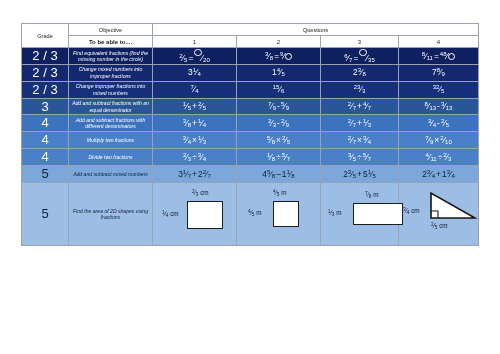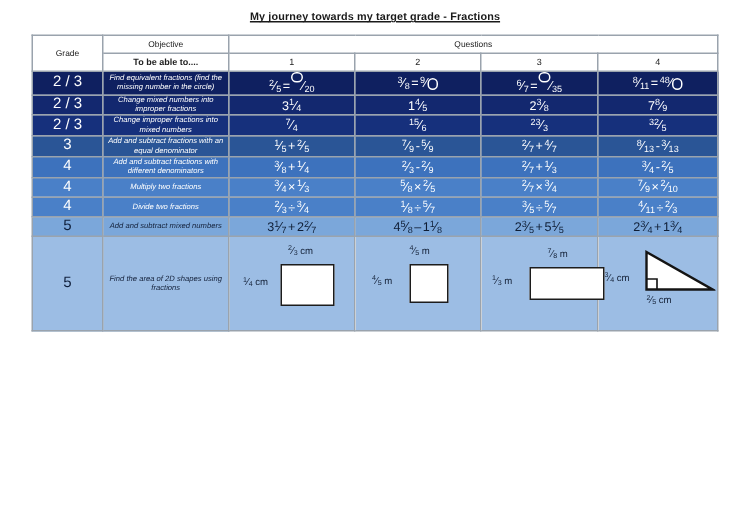--- a/index.html
+++ b/index.html
@@ -71,21 +71,21 @@
   .hdr-cell.bold { font-weight: bold; font-size: 6px; }
   .hdr-num { font-size: 6px; color: #222; }
 
   
   .rowcell {
     padding: 2px 3px;
     line-height: 1.22;
   }
   .grade {
     font-weight: bold;
-    font-size: 10px;
+    font-size: 13px;
   }
   .obj {
     font-style: italic;
     font-size: 5.1px;
     line-height: 1.25;
     padding: 2px 3px;
   }
   .q {
     font-size: 8.4px;
     white-space: nowrap;
@@ -159,21 +159,20 @@
   }
   .shape-lbl sup { font-size: 0.74em; vertical-align: 0.45em; line-height: 0; }
   .shape-lbl sub { font-size: 0.74em; vertical-align: -0.2em; line-height: 0; }
   .tri-svg { position: absolute; }
 </style>
 </head>
 <body>
 
 <div class="page">
 
-  <div class="title">My journey towards my target grade - Fractions</div>
 
   <table class="sheet">
     <colgroup>
       <col class="c-grade">
         <col class="c-obj">
         <col class="c-q1">
         <col class="c-q2">
         <col class="c-q3">
         <col class="c-q4">
     </colgroup>

